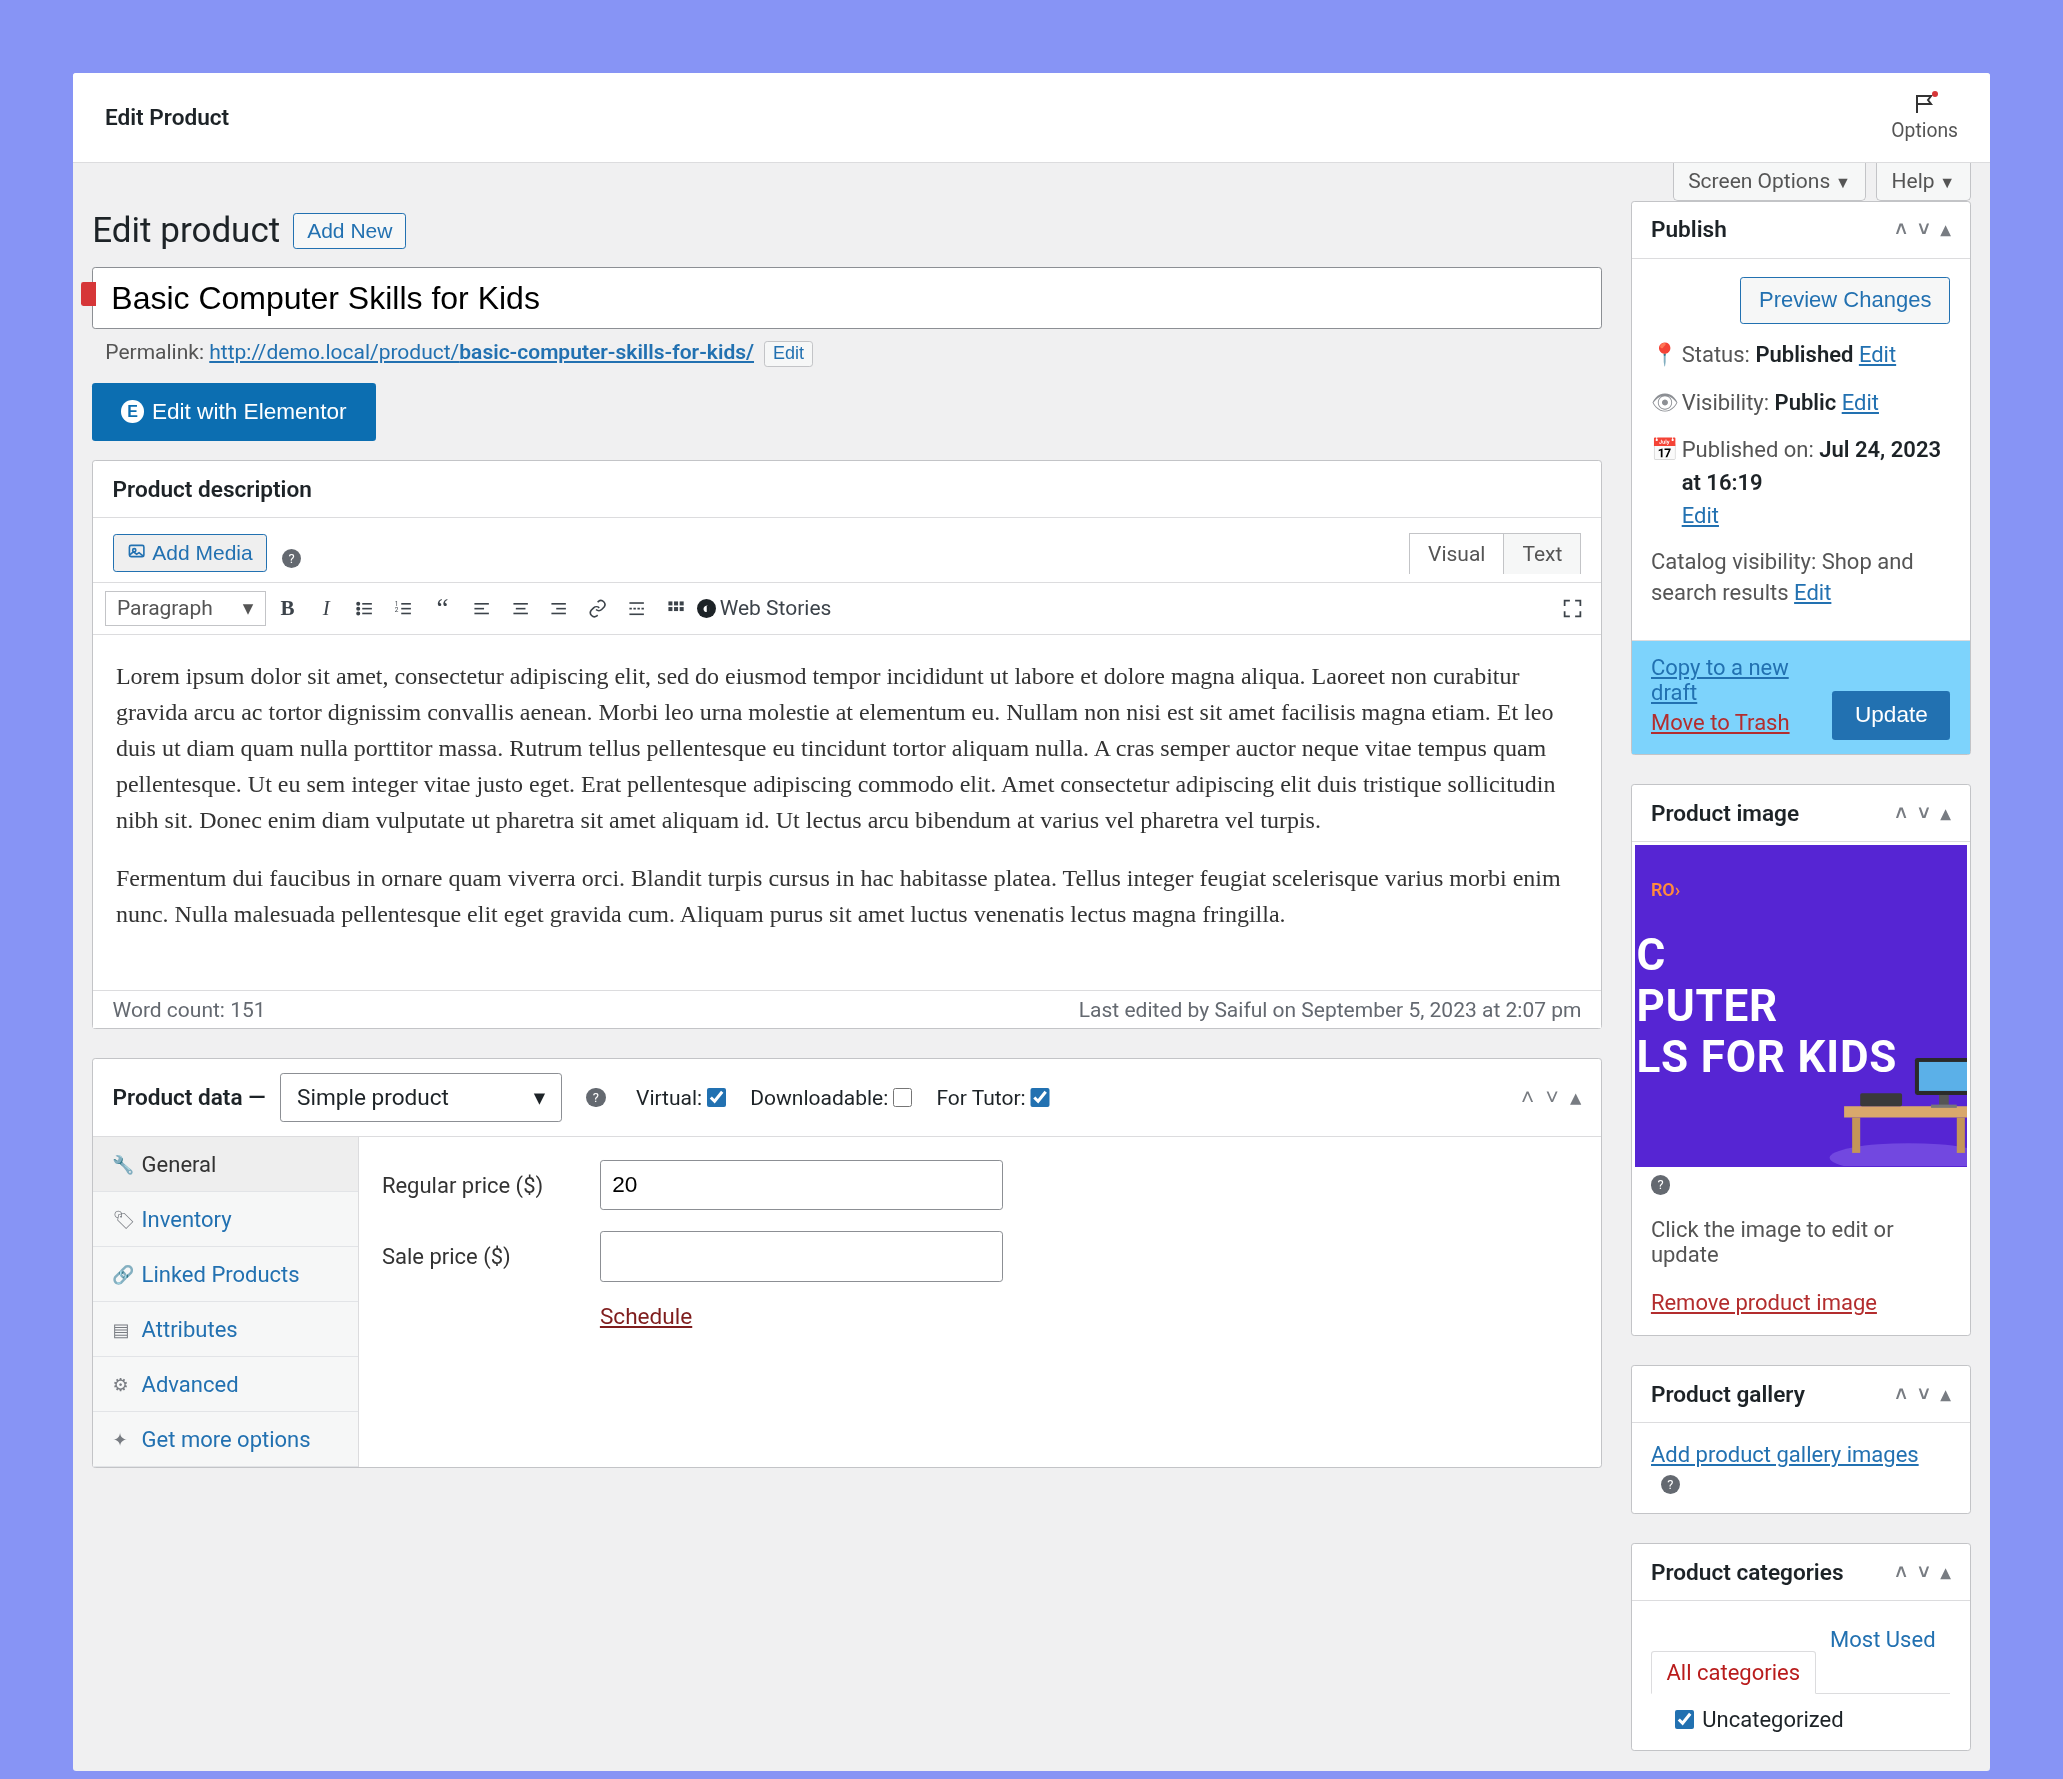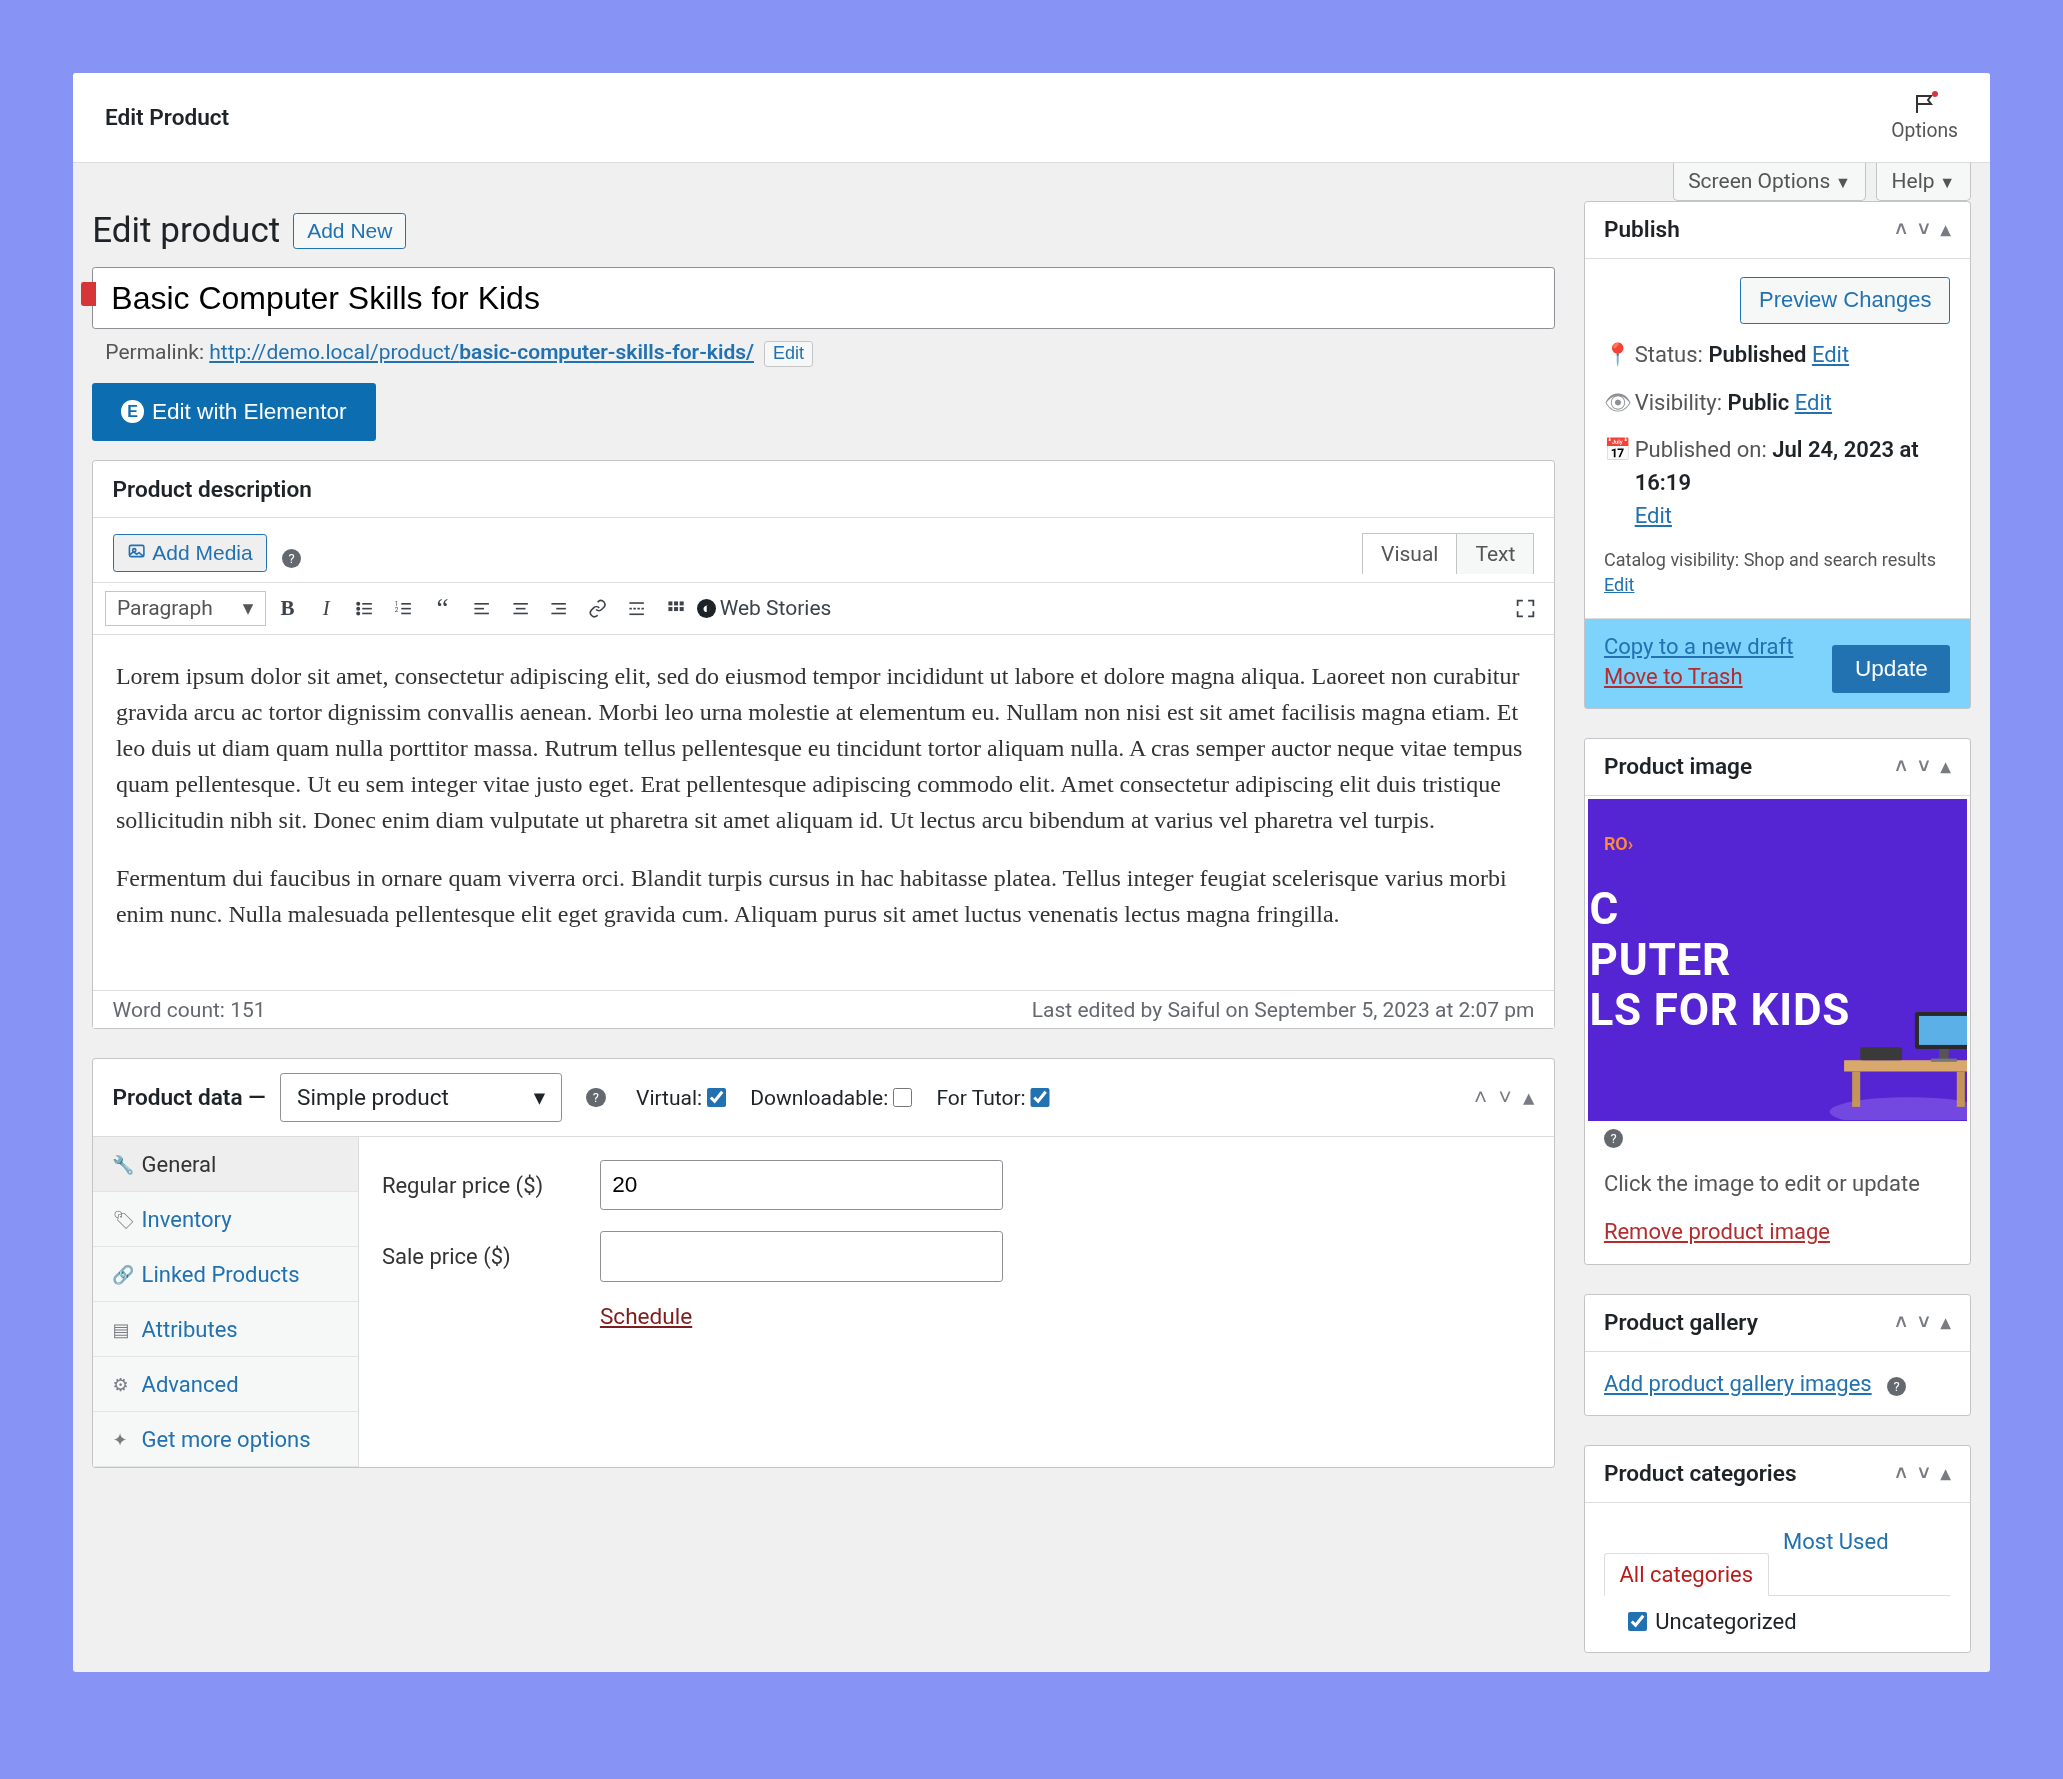--- a/index.html
+++ b/index.html
@@ -8,21 +8,21 @@
   .header-bar { background: #fff; display: flex; align-items: center; justify-content: space-between; padding: 19.3px 32px 19.3px 32px; border-bottom: 0.8px solid #dcdcde; }
   .header-bar .title { font-weight: 600; font-size: 22.6px; }
   .header-bar .activity { text-align: center; font-size: 19.3px; color: #555; }
   .activity-icon { width: 24px; height: 24px; margin: 0 auto 3.2px auto; position: relative; }
   .activity-icon::after { content:""; position:absolute; top:-1.6px; right:-1.6px; width:6.4px; height:6.4px; background:#d63638; border-radius:50%; }
   .top-options { display:flex; justify-content:flex-end; padding: 0 19.3px; }
   .top-options .opt { border:0.8px solid #c3c4c7; background:#f6f7f7; padding: 6.4px 14.5px; font-size:21px; color:#555; border-top:none; border-radius:0 0 4.8px 4.8px; margin-left:9.7px; cursor:pointer; }
   .top-options .caret { margin-left:4.8px; font-size:16px; }
   .page { display:flex; gap: 29px; padding: 0 19.3px 19.3px 19.3px; }
   .main { flex: 1; }
-  .side { width: 387px; }
+  .side { width: 340px; }
   .page-title-row { display:flex; align-items:center; gap: 13px; margin: 9.7px 0 16px 0; }
   .page-title-row h1 { font-size: 35px; font-weight: 400; }
   .btn-outline { border: 0.8px solid #2271b1; color:#2271b1; background:#f6f7f7; padding: 4.8px 13px; font-size:21px; border-radius:3.2px; cursor:pointer; }
   .title-input-wrap { position: relative; }
   .title-input { width:100%; font-size: 32px; padding: 11.3px 18px; border:0.8px solid #8c8f94; border-radius:3.2px; background:#fff; }
   .title-badge { position:absolute; left:-11.3px; top:14.5px; width:14.5px; height:24px; background:#d63638; border-radius:2.4px 0 0 2.4px; }
   .permalink { font-size: 21px; padding: 11.3px 13px 16px 13px; color:#555; }
   .permalink a { color:#2271b1; text-decoration: underline; }
   .permalink .slug { font-weight:600; }
   .permalink .edit-mini { border:0.8px solid #c3c4c7; padding: 1.6px 8px; font-size:18px; color:#2271b1; border-radius:3.2px; margin-left:4.8px; background:#f6f7f7; cursor:pointer; }
@@ -85,21 +85,21 @@
   .desk { position:absolute; right:-22.6px; bottom:1.6px; width:161px; }
   .img-help { display:flex; align-items:center; gap:6.4px; margin-top:8px; }
   .img-hint { font-size:22px; color:#555; margin-top: 22.6px; }
   .img-remove { color:#b32d2e; text-decoration:underline; margin-top:22.6px; display:inline-block; cursor:pointer; font-size:22px; }
   .gallery-link { color:#2271b1; text-decoration:underline; font-size:22px; cursor:pointer; }
   .cat-tabs { display:flex; border-bottom:0.8px solid #dcdcde; margin-bottom: 13px; }
   .cat-tab { padding:8px 14.5px; font-size:22px; color:#2271b1; cursor:pointer; }
   .cat-tab.active { border:0.8px solid #dcdcde; border-bottom:0.8px solid #fff; margin-bottom:-0.8px; color:#b91c1c; border-radius:3.2px 3.2px 0 0;margin-top:32px; }
   .cat-item { display:flex; align-items:center; gap:8px; font-size:22px; padding-left:24px; }
   .cat-item input { width:19.3px; height:19.3px; accent-color:#2271b1; }
-  .catalog-row { font-size:18px; color:#555; line-height:1.4; margin-bottom:3px; }
+  .catalog-row { font-size:22px; color:#555; line-height:1.4; margin-bottom:13px; }
 </style>
 </head>
 <body>
 
 <div class="app">
 
   <div class="header-bar">
     <div class="title">Edit Product</div>
     <div class="activity">
       <div class="activity-icon">

